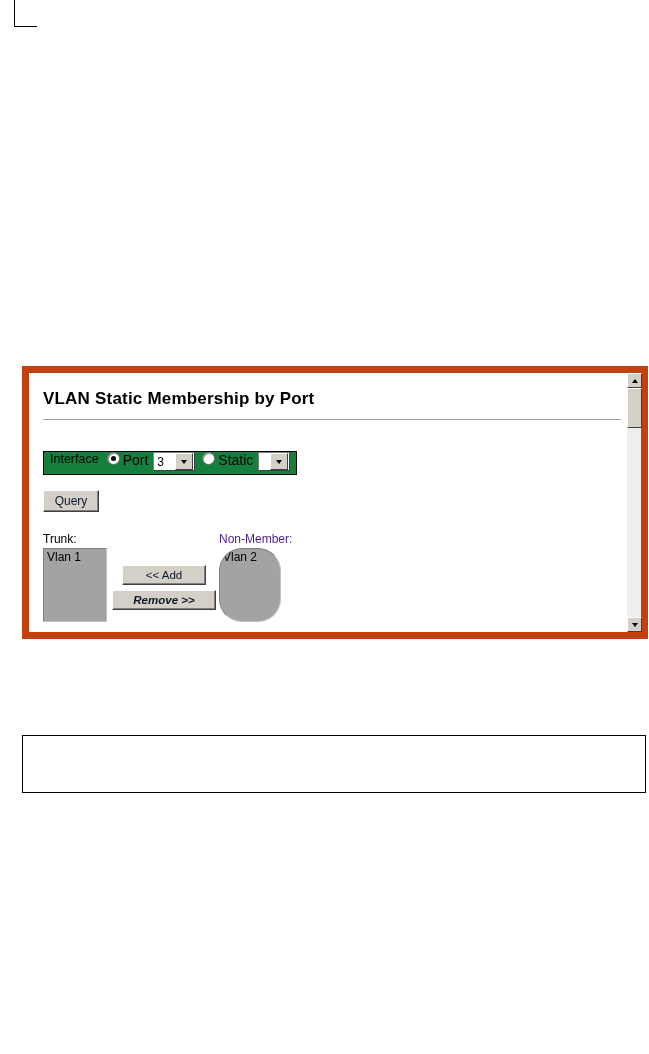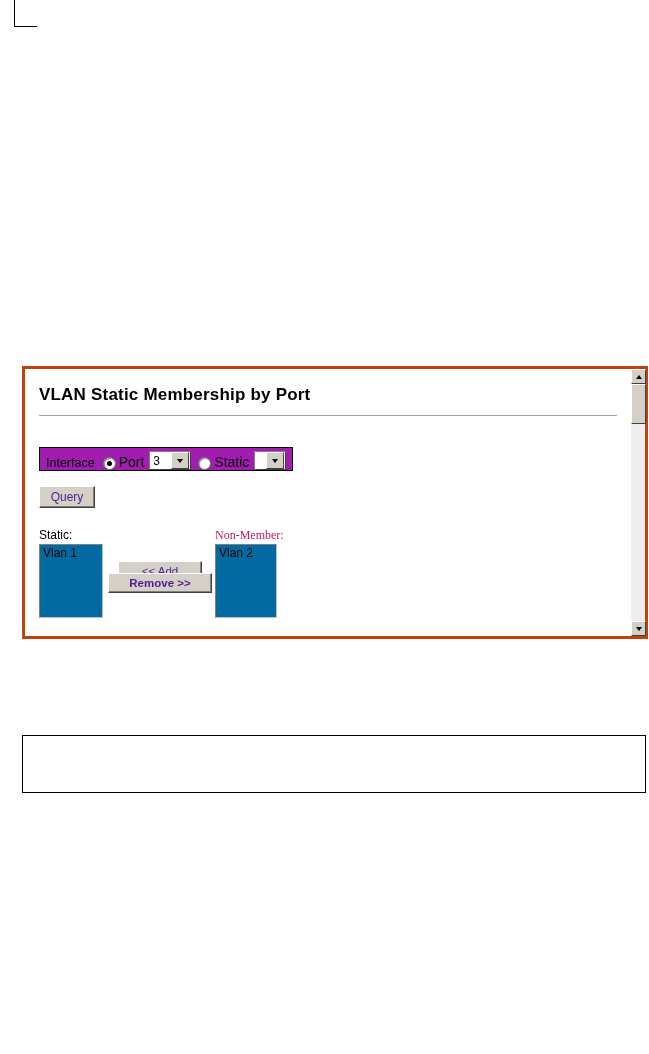--- a/index.html
+++ b/index.html
@@ -26,21 +26,21 @@
     border-bottom: 1px solid #000;
   }
 
   
   .panel {
     position: absolute;
     left: 22px;
     top: 366px;
     width: 626px;
     height: 273px;
-    border: 3px solid #c2410c;
+    border: 7px solid #c2410c;
     background: #ffffff;
     box-sizing: border-box;
   }
   .panel-inner {
     position: absolute;
     left: 0;
     top: 0;
     right: 15px;
     bottom: 0;
     overflow: hidden;
@@ -66,23 +66,23 @@
 
   
   .iface-box {
     position: absolute;
     left: 14px;
     top: 78px;
     height: 24px;
     border: 1px solid #000000;
     box-sizing: border-box;
     display: flex;
-    align-items: flex-end;
+    align-items: flex-start;
     padding: 0 4px;
-    background: #a21caf;
+    background: #15803d;
   }
   .iface-label {
     font-size: 12.5px;
     color: #000;
     padding: 0 3px 0 2px;
   }
   .radio {
     width: 11px;
     height: 11px;
     border-radius: 50%;
@@ -153,21 +153,21 @@
   .select-trunk { width: 32px; }
 
   
   .btn {
     background: #d4d0c8;
     border: 1px solid #ffffff;
     border-right-color: #404040;
     border-bottom-color: #404040;
     box-shadow: inset -1px -1px 0 #808080;
     font-size: 12px;
-    color: #4c1d95;
+    color: #0f172a;
     display: flex;
     align-items: center;
     justify-content: center;
     box-sizing: border-box;
     cursor: default;
   }
   .btn-query {
     position: absolute;
     left: 14px;
     top: 117px;
@@ -181,70 +181,71 @@
     left: 14px;
     top: 159px;
     font-size: 12px;
     color: #000;
   }
   .lbl-nonmember {
     position: absolute;
     left: 190px;
     top: 159px;
     font-size: 12px;
-    color: #be185d;
-    font-family: Liberation Serif, serif;
+    color: #4c1d95;
   }
 
   
   .listbox {
     position: absolute;
     border: 1px solid #808080;
     border-right-color: #c0c0c0;
     border-bottom-color: #c0c0c0;
-    background: #0369a1;
+    background: #a3a3a3;
     box-sizing: border-box;
     overflow: hidden;
   }
   .listbox .opt {
     font-size: 12px;
     color: #000;
     padding: 1px 3px;
     white-space: nowrap;
   }
   .list-member {
     left: 14px;
     top: 175px;
     width: 64px;
     height: 74px;
   }
   .list-nonmember {
     left: 190px;
     top: 175px;
     width: 62px;
     height: 74px;
+    border-radius: 23px;
   }
 
   .btn-add {
     position: absolute;
     left: 93px;
     top: 192px;
     width: 84px;
     height: 20px;
     font-weight: normal;
     font-size: 11.5px;
   }
   .btn-remove {
     position: absolute;
     left: 83px;
-    top: 204px;
+    top: 217px;
     width: 104px;
     height: 20px;
     font-weight: bold;
     font-size: 11.5px;
+    font-style: italic;
   }
 
   
   .scrollbar {
     position: absolute;
     right: 0;
     top: 0;
     width: 15px;
     height: 100%;
     background: #f1f1f1;
@@ -340,21 +341,21 @@
       <span class="select select-trunk">
         <span class="sel-value"></span>
         <span class="sel-arrow">
             <i></i>
           </span>
       </span>
     </div>
 
     <div class="btn btn-query">Query</div>
 
-    <div class="lbl-member">Static:</div>
+    <div class="lbl-member">Trunk:</div>
     <div class="lbl-nonmember">Non-Member:</div>
 
     <div class="listbox list-member">
       <div class="opt">Vlan 1</div>
     </div>
 
     <div class="listbox list-nonmember">
       <div class="opt">Vlan 2</div>
     </div>
 

